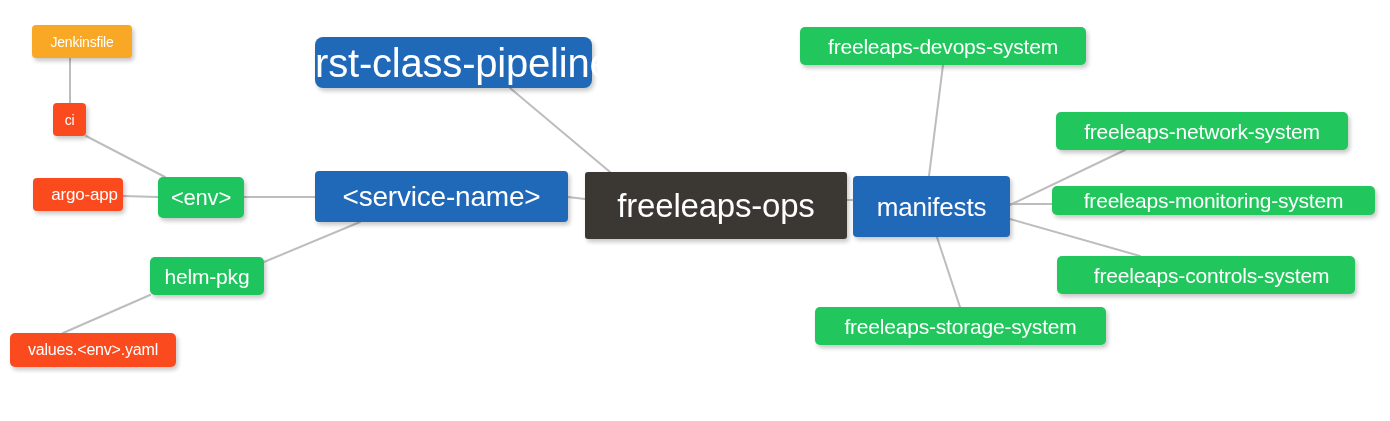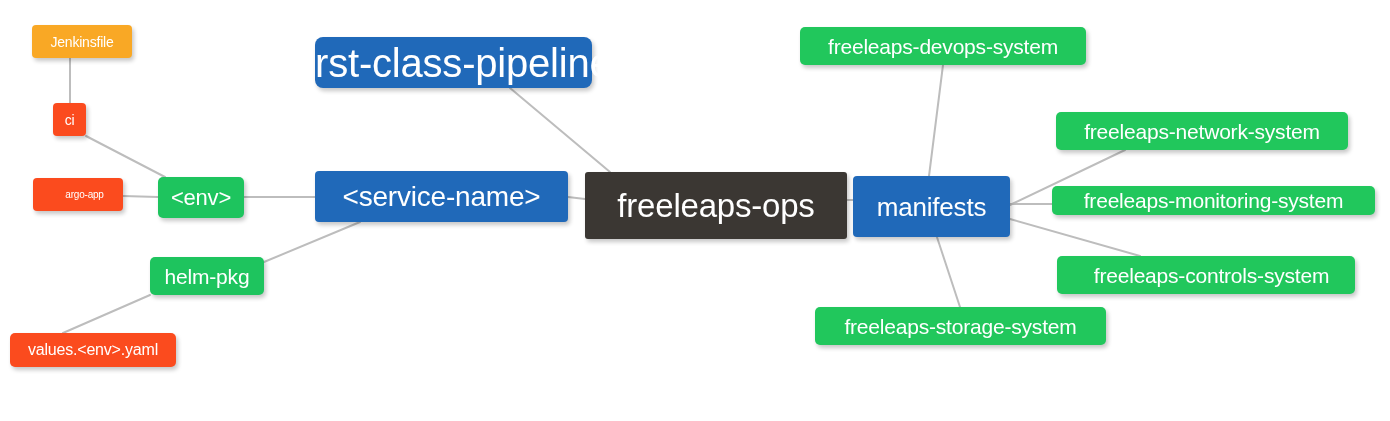--- a/index.html
+++ b/index.html
@@ -66,21 +66,21 @@
       <line x1="1010" y1="219" x2="1140" y2="256" stroke="#bdbdbd" stroke-width="2" stroke-linecap="round"></line>
       <line x1="932" y1="222" x2="960" y2="307" stroke="#bdbdbd" stroke-width="2" stroke-linecap="round"></line>
     </svg>
   <div id="node-layer">
       <div class="node" style="left: 32px; top: 25px; width: 100px; height: 33px; background: rgb(249, 168, 37); font-size: 14px; border-radius: 4px;">
         <span>Jenkinsfile</span>
       </div>
       <div class="node" style="left: 53px; top: 103px; width: 33px; height: 33px; background: rgb(251, 75, 30); font-size: 14px; border-radius: 4px;">
         <span>ci</span>
       </div>
-      <div class="node" style="left: 33px; top: 178px; width: 90px; height: 33px; background: rgb(251, 75, 30); font-size: 10px; border-radius: 4px; padding-left: 23px;">
+      <div class="node" style="left: 33px; top: 178px; width: 90px; height: 33px; background: rgb(251, 75, 30); font-size: 17px; border-radius: 4px; padding-left: 23px;">
         <span>argo-app</span>
       </div>
       <div class="node" style="left: 158px; top: 177px; width: 86px; height: 41px; background: rgb(30, 196, 94); font-size: 22px; border-radius: 5px;">
         <span>&lt;env&gt;</span>
       </div>
       <div class="node" style="left: 150px; top: 257px; width: 114px; height: 38px; background: rgb(30, 196, 94); font-size: 21px; border-radius: 5px;">
         <span>helm-pkg</span>
       </div>
       <div class="node" style="left: 10px; top: 333px; width: 166px; height: 34px; background: rgb(251, 75, 30); font-size: 16px; border-radius: 5px;">
         <span>values.&lt;env&gt;.yaml</span>

